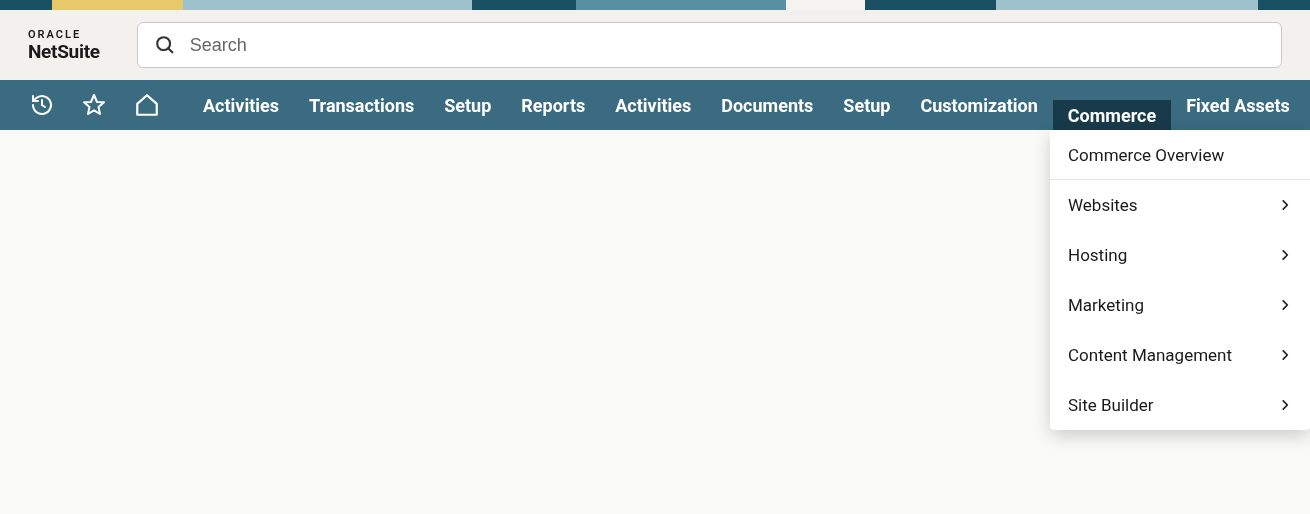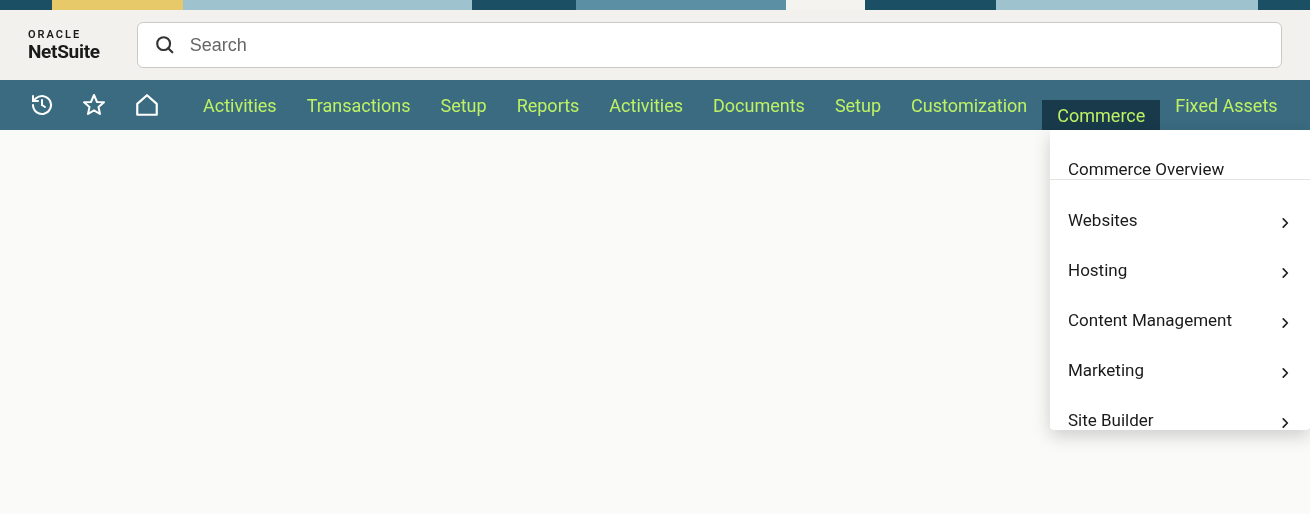--- a/index.html
+++ b/index.html
@@ -69,44 +69,44 @@
   }
   .nav-icons {
     display: flex;
     align-items: center;
     gap: 28px;
     padding: 0 28px 0 30px;
   }
   .nav-icon { color: #fff; display: flex; align-items: center; cursor: pointer; }
   .nav-items { display: flex; align-items: stretch; }
   .nav-item {
-    color: #bef264;
+    color: #ffffff;
     font-size: 18px;
-    font-weight: 400;
+    font-weight: 700;
     padding: 4px 15px;
     display: flex;
     align-items: center;
     cursor: pointer;
     white-space: nowrap;
   }
   .nav-item.active { background: #183a4a; margin-top: 20px; }
 
   .dropdown {
     position: absolute;
     top: 50px;
     left: 1050px;
     width: 260px;
     background: #fff;
     box-shadow: 0 6px 18px rgba(0,0,0,0.18);
     border-radius: 0 0 4px 4px;
   }
   .dd-item {
     height: 50px;
     display: flex;
-    align-items: flex-end;
+    align-items: center;
     justify-content: space-between;
     padding: 0 18px;
     font-size: 17px;
     color: #1a1a1a;
     cursor: pointer;
   }
   .dd-item.first { border-bottom: 1px solid #e3e3e0; }
   .chev { color: #333; }
 
   svg { display: block; }
@@ -180,29 +180,29 @@
       </div>
       <div class="dd-item">
         <span>Hosting</span>
         <span class="chev">
           <svg width="14" height="14" viewBox="0 0 24 24" fill="none" stroke="#222" stroke-width="3" stroke-linecap="round" stroke-linejoin="round">
             <polyline points="9 5 16 12 9 19"></polyline>
           </svg>
         </span>
       </div>
       <div class="dd-item">
+        <span>Marketing</span>
+        <span class="chev">
+          <svg width="14" height="14" viewBox="0 0 24 24" fill="none" stroke="#222" stroke-width="3" stroke-linecap="round" stroke-linejoin="round">
+            <polyline points="9 5 16 12 9 19"></polyline>
+          </svg>
+        </span>
+      </div>
+      <div class="dd-item">
         <span>Content Management</span>
-        <span class="chev">
-          <svg width="14" height="14" viewBox="0 0 24 24" fill="none" stroke="#222" stroke-width="3" stroke-linecap="round" stroke-linejoin="round">
-            <polyline points="9 5 16 12 9 19"></polyline>
-          </svg>
-        </span>
-      </div>
-      <div class="dd-item">
-        <span>Marketing</span>
         <span class="chev">
           <svg width="14" height="14" viewBox="0 0 24 24" fill="none" stroke="#222" stroke-width="3" stroke-linecap="round" stroke-linejoin="round">
             <polyline points="9 5 16 12 9 19"></polyline>
           </svg>
         </span>
       </div>
       <div class="dd-item">
         <span>Site Builder</span>
         <span class="chev">
           <svg width="14" height="14" viewBox="0 0 24 24" fill="none" stroke="#222" stroke-width="3" stroke-linecap="round" stroke-linejoin="round">

